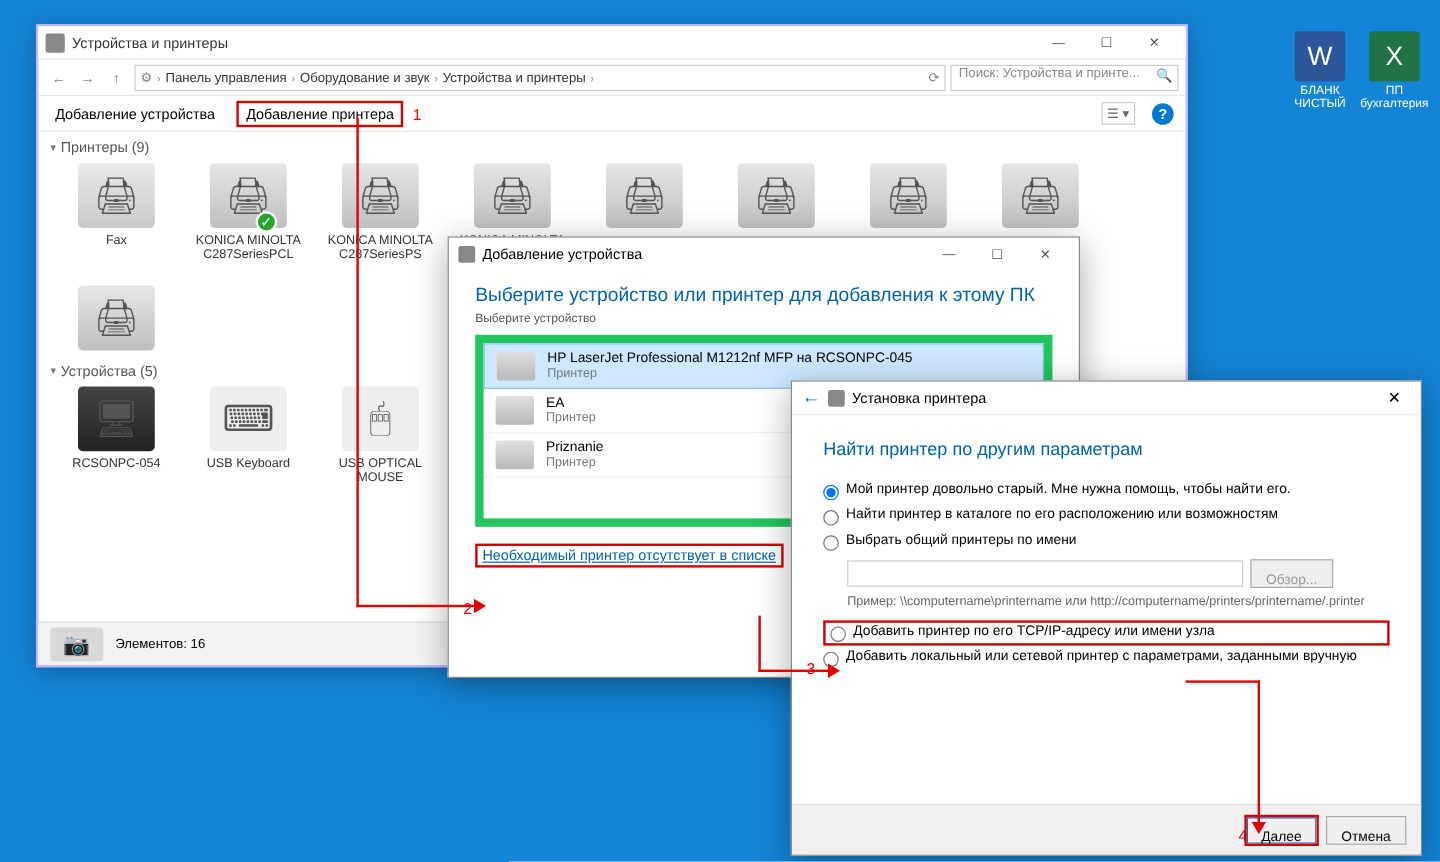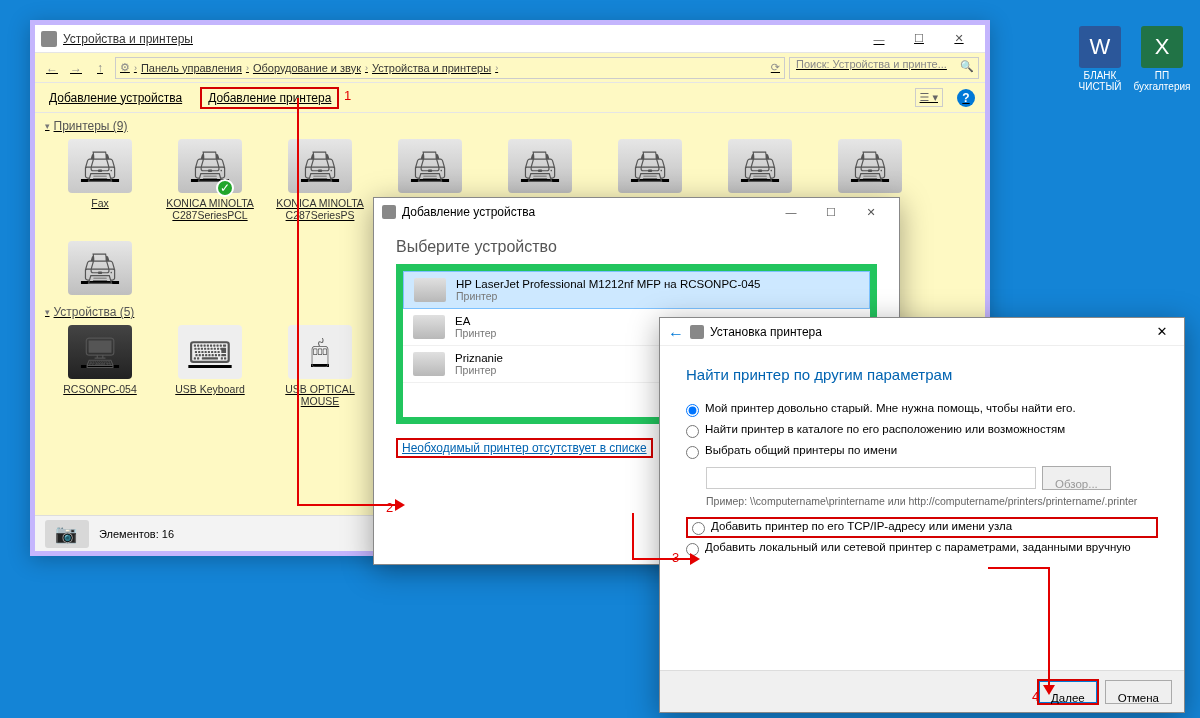--- a/index.html
+++ b/index.html
@@ -5,21 +5,21 @@
 * { box-sizing: border-box; margin: 0; padding: 0; font-family: "Segoe UI", Tahoma, sans-serif; }
 body { background: #1484d6; width: 1200px; height: 718px; overflow: hidden; position: relative; }
 
 
 .desktop-icon { position: absolute; width: 60px; text-align: center; color: #fff; font-size: 10px; cursor: pointer; }
 .desktop-icon .dicon { width: 42px; height: 42px; margin: 0 auto 2px; border-radius: 3px; display: flex; align-items: center; justify-content: center; font-size: 22px; color: #fff; }
 .dicon.word { background: #2b579a; }
 .dicon.excel { background: #217346; }
 
 
-.win-explorer { position: absolute; left: 30px; top: 20px; width: 960px; height: 536px; background: #fef9c3; border: 5px solid #c4b5fd; box-shadow: 0 4px 20px rgba(0,0,0,.25); text-decoration: underline; }
+.win-explorer { position: absolute; left: 30px; top: 20px; width: 960px; height: 536px; background: #ffffff; border: 2px solid #c4b5fd; box-shadow: 0 4px 20px rgba(0,0,0,.25); }
 .titlebar { height: 28px; background: #fff; display: flex; align-items: center; padding: 0 6px; font-size: 12px; color: #333; border-bottom: 1px solid #e5e5e5; }
 .titlebar .title-icon { width: 16px; height: 16px; margin-right: 6px; background: #888; border-radius: 2px; }
 .titlebar-spacer { flex: 1; }
 .win-btn { width: 40px; height: 26px; display: flex; align-items: center; justify-content: center; font-size: 11px; color: #555; cursor: pointer; }
 
 .addrbar { height: 30px; display: flex; align-items: center; padding: 0 6px; border-bottom: 1px solid #e5e5e5; gap: 4px; }
 .nav-arrows { display: flex; gap: 2px; }
 .nav-btn { width: 22px; height: 22px; display: flex; align-items: center; justify-content: center; color: #888; font-size: 12px; cursor: pointer; }
 .breadcrumb { flex: 1; height: 22px; border: 1px solid #ccc; display: flex; align-items: center; font-size: 11px; padding: 0 4px; color: #333; }
 .breadcrumb span.sep { margin: 0 4px; color: #888; font-size: 9px; }
@@ -50,21 +50,21 @@
 .statusbar { position: absolute; bottom: 0; left: 0; right: 0; height: 36px; background: #f3f3f3; border-top: 1px solid #ddd; display: flex; align-items: center; padding: 0 10px; gap: 10px; font-size: 11px; }
 .status-thumb { width: 44px; height: 28px; background: #d8d8d8; border-radius: 3px; display:flex;align-items:center;justify-content:center;font-size:18px;color:#666; }
 
 
 .dlg { position: absolute; background: #fff; border: 1px solid #888; box-shadow: 0 6px 28px rgba(0,0,0,.35); }
 .dlg-adddev { left: 373px; top: 197px; width: 527px; height: 368px; }
 .dlg-titlebar { height: 28px; display: flex; align-items: center; padding: 0 8px; font-size: 12px; }
 .dlg-titlebar .dicon-sm { width: 14px; height: 14px; background: #888; margin-right: 6px; border-radius: 2px; }
 .dlg-body { padding: 12px 22px; }
 .dlg-h1 { font-size: 16px; color: #0063b1; font-weight: 400; margin-bottom: 4px; }
-.dlg-sub { font-size: 16px; color: #555; margin-bottom: 8px; }
+.dlg-sub { font-size: 10px; color: #555; margin-bottom: 8px; }
 .device-list { border: 7px solid #22c55e; height: 160px; overflow: hidden; }
 .dl-item { display: flex; align-items: center; gap: 10px; padding: 6px 10px; font-size: 11.5px; border-bottom: 1px solid #f0f0f0; cursor: pointer; }
 .dl-item.sel { background: #cde8ff; border: 1px solid #7cc1ff; }
 .dl-icon { width: 32px; height: 24px; background: linear-gradient(#e0e0e0,#b8b8b8); border-radius: 2px; flex-shrink: 0; }
 .dl-name { font-weight: 400; }
 .dl-type { color: #777; font-size: 10.5px; }
 .link-notlisted { display: inline-block; margin-top: 14px; font-size: 12px; color: #0063b1; text-decoration: underline; cursor: pointer; }
 .link-notlisted.highlight { border: 2px solid #d40000; padding: 1px 4px; }
 
 
@@ -208,20 +208,21 @@
 <div class="dlg dlg-adddev">
   <div class="dlg-titlebar">
     <div class="dicon-sm"></div>
     <span>Добавление устройства</span>
     <div class="titlebar-spacer"></div>
     <div class="win-btn">—</div>
     <div class="win-btn">☐</div>
     <div class="win-btn close">✕</div>
   </div>
   <div class="dlg-body">
+    <div class="dlg-h1">Выберите устройство или принтер для добавления к этому ПК</div>
     <div class="dlg-sub">Выберите устройство</div>
     <div class="device-list">
       <div class="dl-item sel">
         <div class="dl-icon"></div>
         <div>
             <div class="dl-name">HP LaserJet Professional M1212nf MFP на RCSONPC-045</div>
             <div class="dl-type">Принтер</div>
           </div>
       </div>
       <div class="dl-item">

